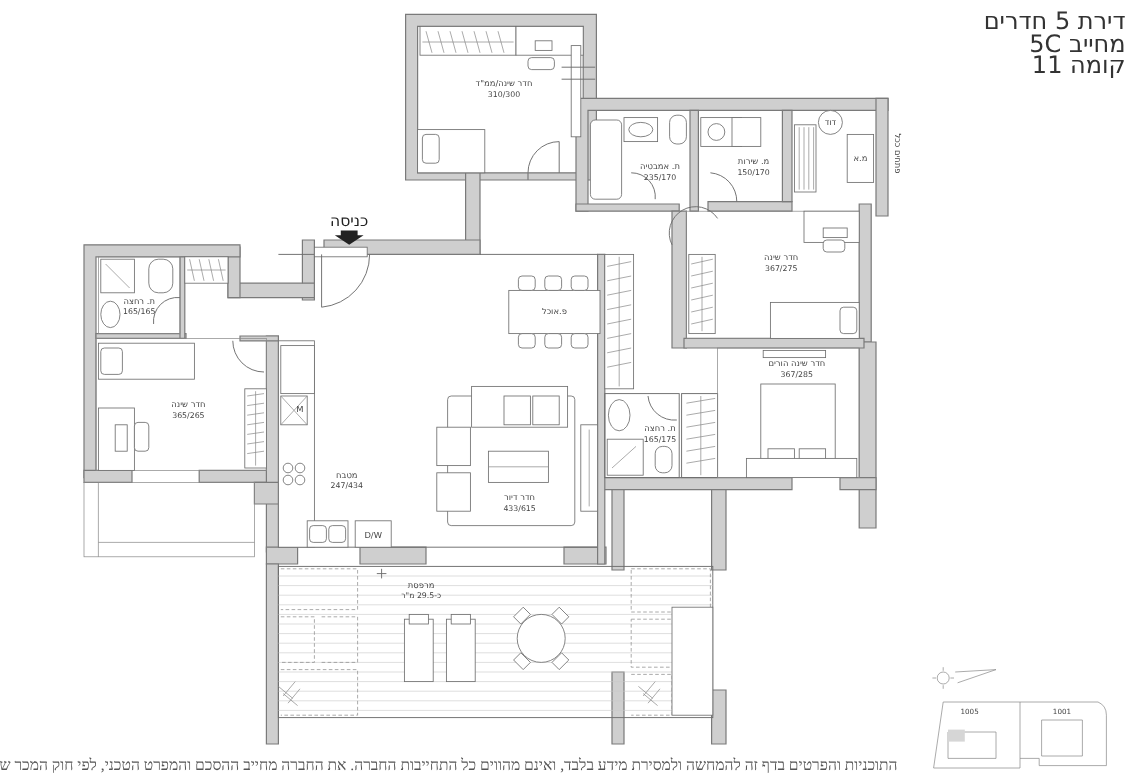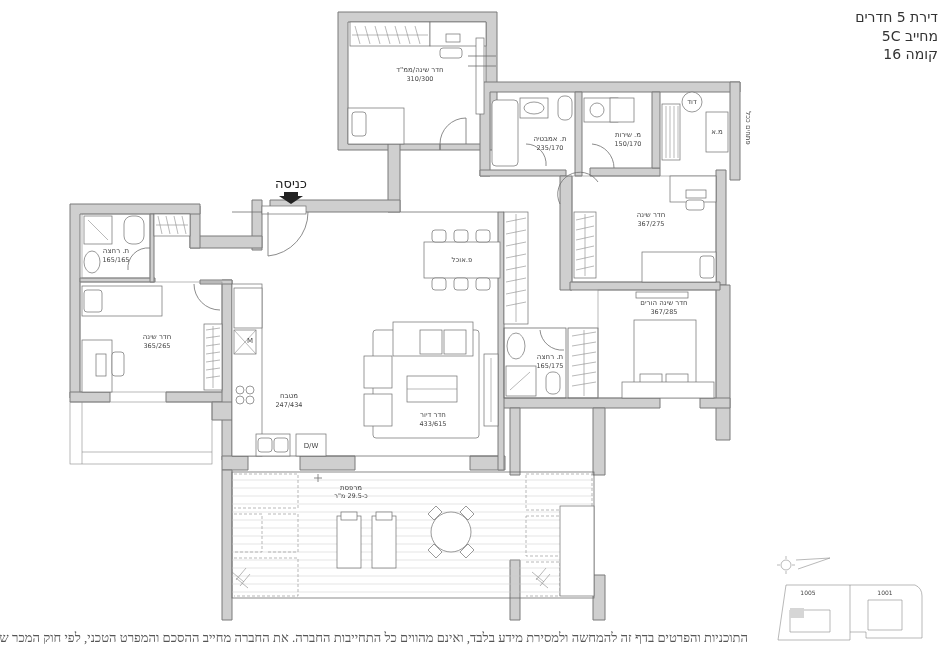--- a/index.html
+++ b/index.html
@@ -1,18 +1,18 @@
 <!DOCTYPE html>
 <html><head>
   <meta charset="utf-8">
   <style>
     html, body { margin: 0; padding: 0; background: #ffffff; }
     body { width: 950px; height: 650px; position: relative; overflow: hidden; font-family: "DejaVu Sans", sans-serif; color: #3a3a3a; }
     #plan { position: absolute; left: 0; top: 0; width: 950px; height: 650px; }
-    .title-block { position: absolute; right: 12px; top: 8px; direction: rtl; text-align: right; font-family: "DejaVu Sans", sans-serif; font-size: 14px; line-height: 18.5px; color: #333; }
+    .title-block { position: absolute; right: 12px; top: 8px; direction: rtl; text-align: right; font-family: "DejaVu Sans", sans-serif; font-size: 20px; line-height: 18.5px; color: #333; }
     .title-block div { white-space: nowrap; }
     .disclaimer { position: absolute; left: 28px; top: 630px; width: 720px; direction: rtl; text-align: right; font-size: 13px; color: #555; white-space: nowrap; font-family: Liberation Serif, serif; }
     .lbl { font-family: "DejaVu Sans", sans-serif; fill: #444; text-anchor: middle; }
     .room-name { font-size: 7px; }
     .room-dim { font-size: 6.5px; }
     .entrance { font-size: 13px; fill: #222; }
     .wall { fill: #cfcfcf; stroke: #7a7a7a; stroke-width: 1; }
     .line { fill: none; stroke: #6e6e6e; stroke-width: 0.8; }
     .thin { fill: none; stroke: #8a8a8a; stroke-width: 0.6; }
     .dash { fill: none; stroke: #8a8a8a; stroke-width: 0.6; stroke-dasharray: 3 2; }
@@ -303,16 +303,16 @@
     <text class="lbl room-name" x="311" y="448" font-size="6">D/W</text>
     <text class="lbl room-name" x="250" y="343" font-size="5">M</text>
 
     <text class="lbl room-name" x="0" y="0" font-size="6" transform="translate(746 128) rotate(90)" direction="rtl">פתחים ככל</text>
   </g>
 </svg>
 
 <div class="title-block">
   <div>דירת 5 חדרים</div>
   <div>מחייב 5C</div>
-  <div>קומה 16</div>
+  <div>קומה 11</div>
 </div>
 
 <div class="disclaimer">התוכניות והפרטים בדף זה להמחשה ולמסירת מידע בלבד, ואינם מהווים כל התחייבות החברה. את החברה מחייב ההסכם והמפרט הטכני, לפי חוק המכר שעליו יחתמו החברה והרוכשים.</div>
 
 </body></html>

